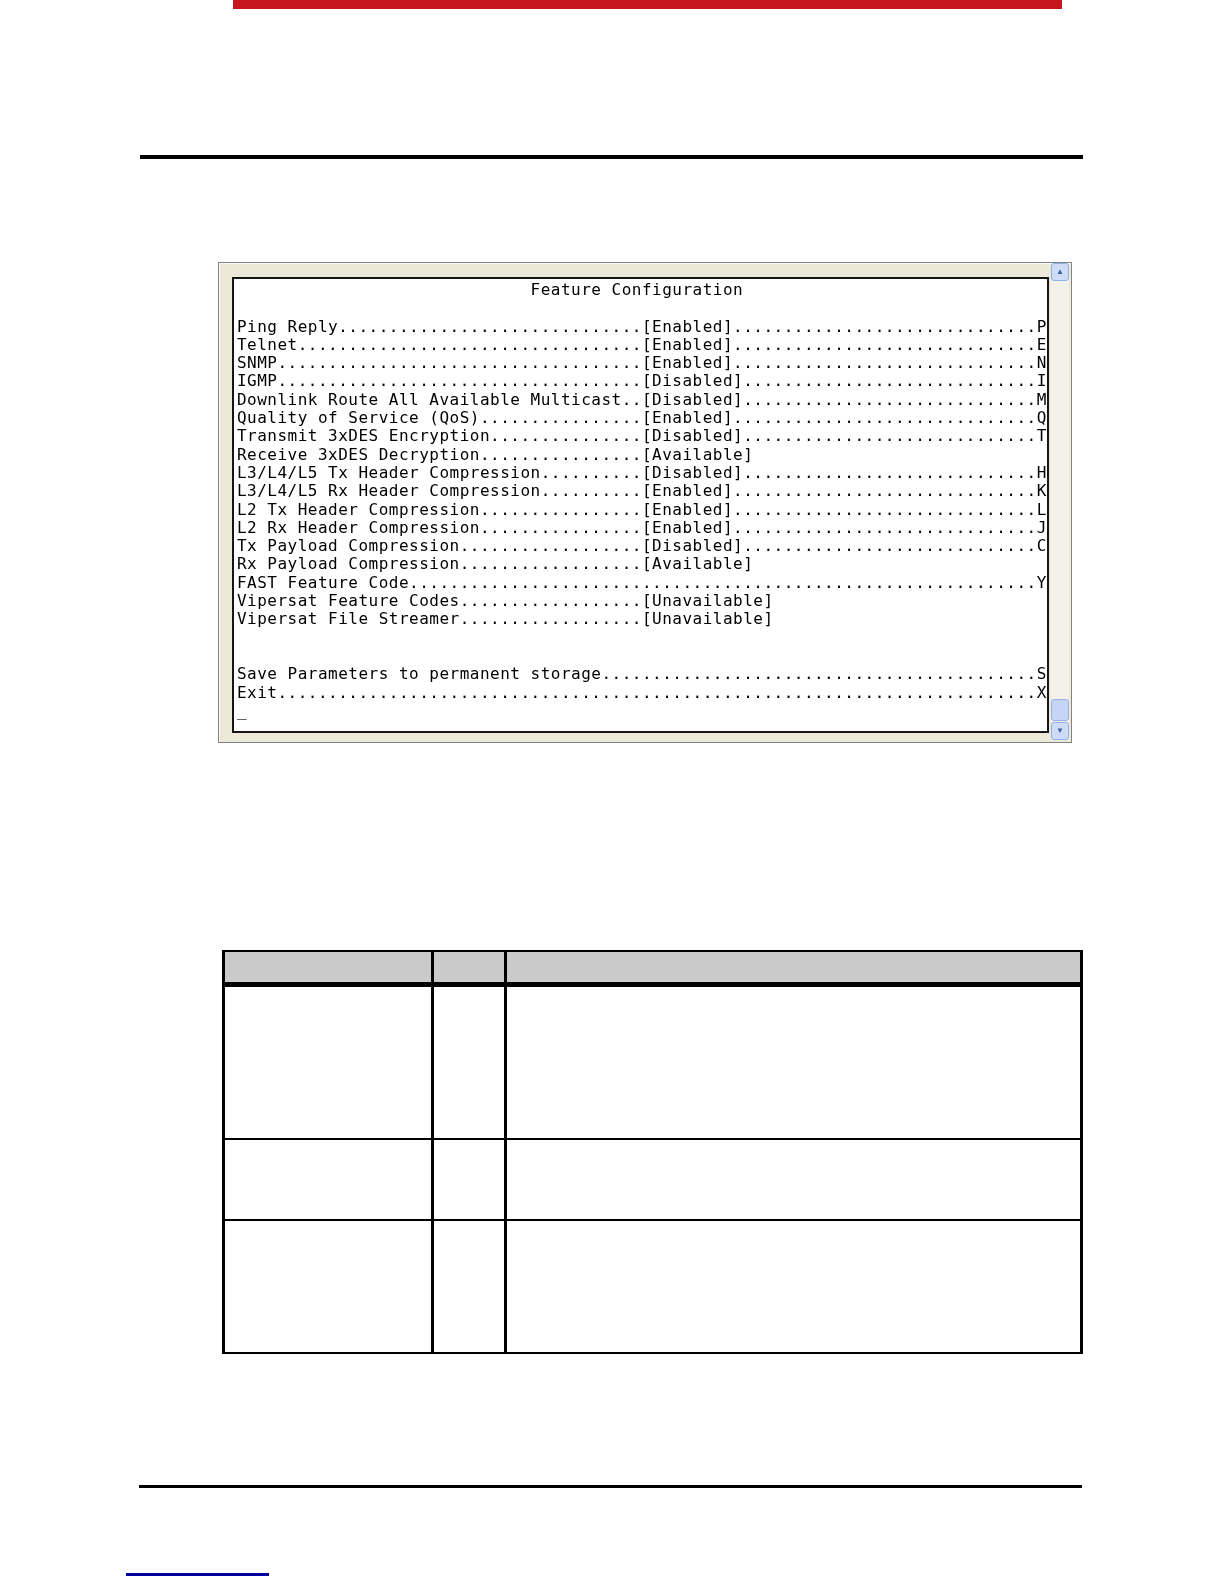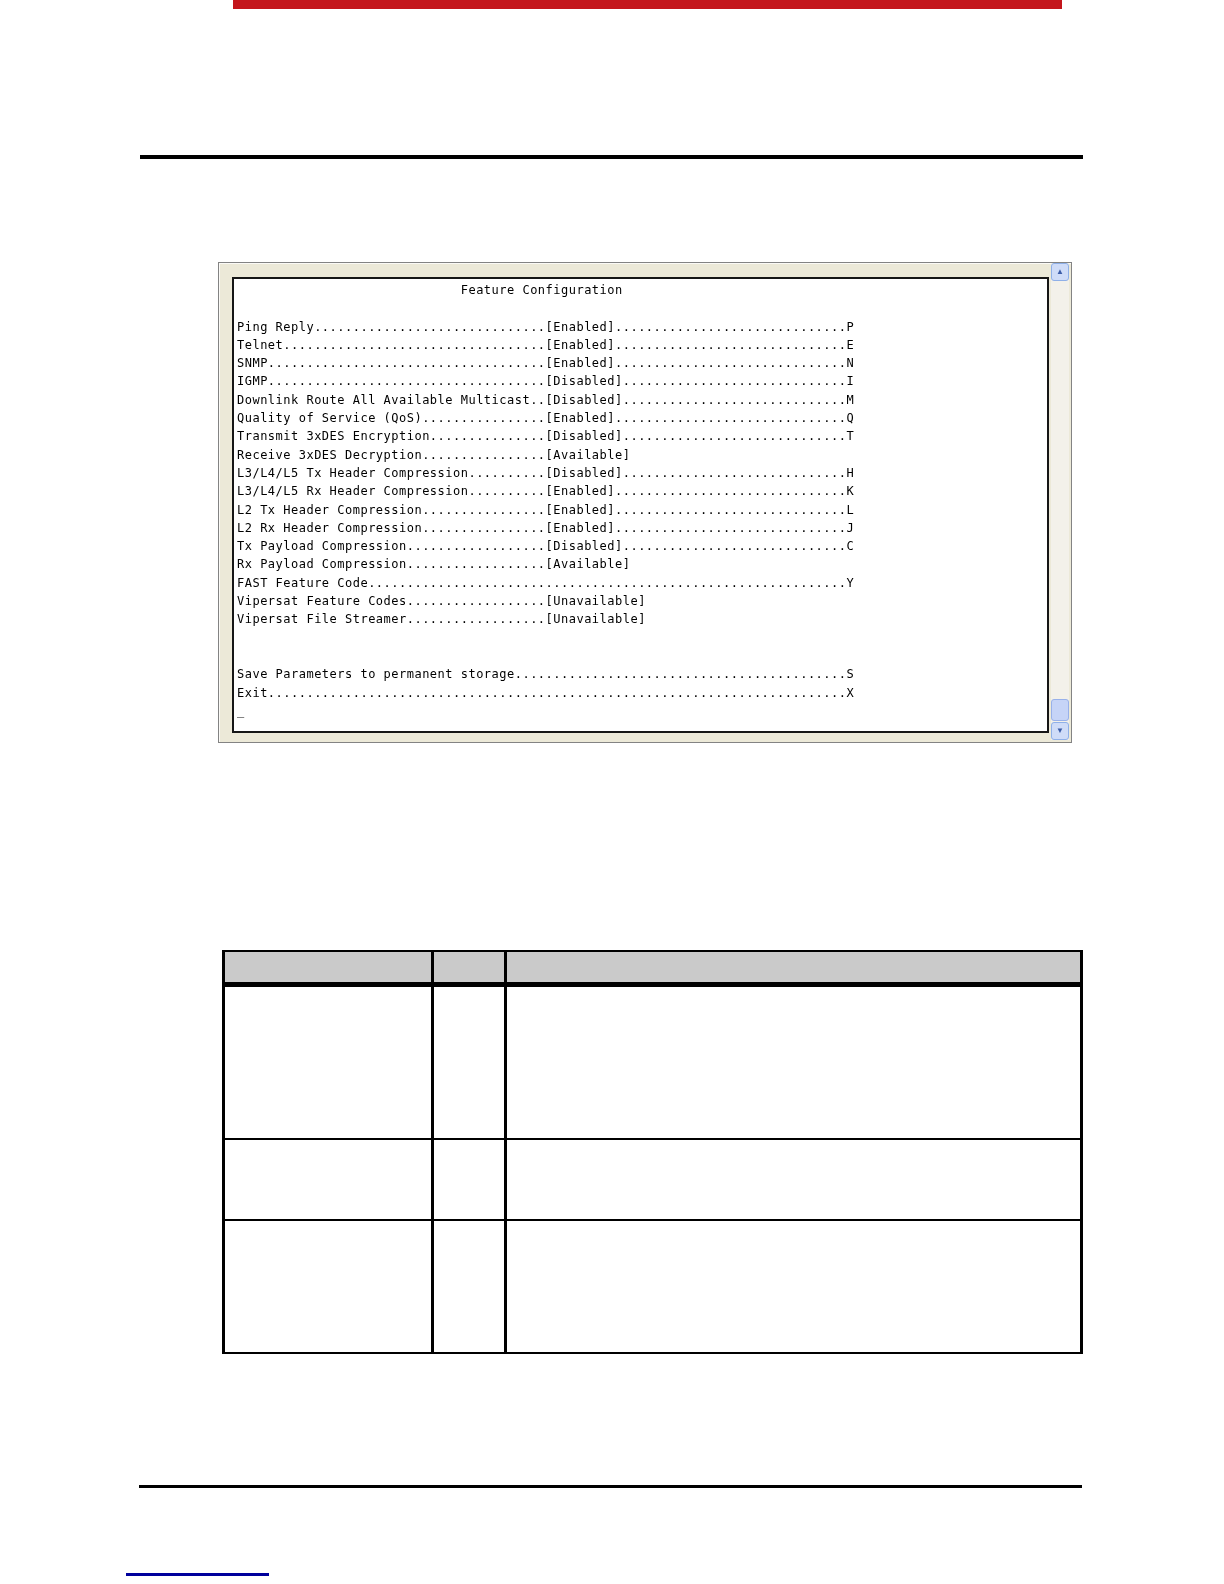--- a/index.html
+++ b/index.html
@@ -20,21 +20,21 @@
     background:#ece9d8;border:1px solid #838383;
     box-shadow:inset 1px 1px 0 #fbfaf6;
   }
   .terminal-inner{
     position:absolute;left:13px;top:14px;width:813px;height:452px;
     background:#ffffff;border:2px solid #161616;
   }
   .terminal-text{
     margin:0;padding:2px 16px 0 3px;
     font-family:"DejaVu Sans Mono",monospace;
-    font-size:12px;line-height:18.3px;letter-spacing:0.49px;
+    font-size:16px;line-height:18.3px;letter-spacing:0.49px;
     color:#000000;white-space:pre;overflow:hidden;
   }
   .scrollbar{
     position:absolute;left:832px;top:0;width:18px;height:477px;
     background:#f3f1ea;
   }
   .scroll-btn{
     position:absolute;left:0;width:18px;height:18px;
     background:#cfdcf8;border:1px solid #8fb0e8;border-radius:3px;
     box-sizing:border-box;display:flex;align-items:center;justify-content:center;

